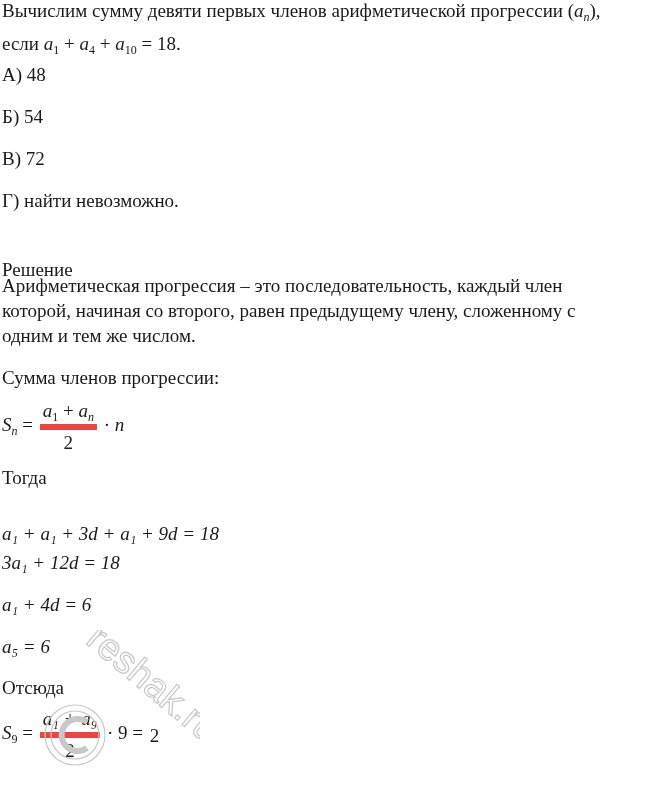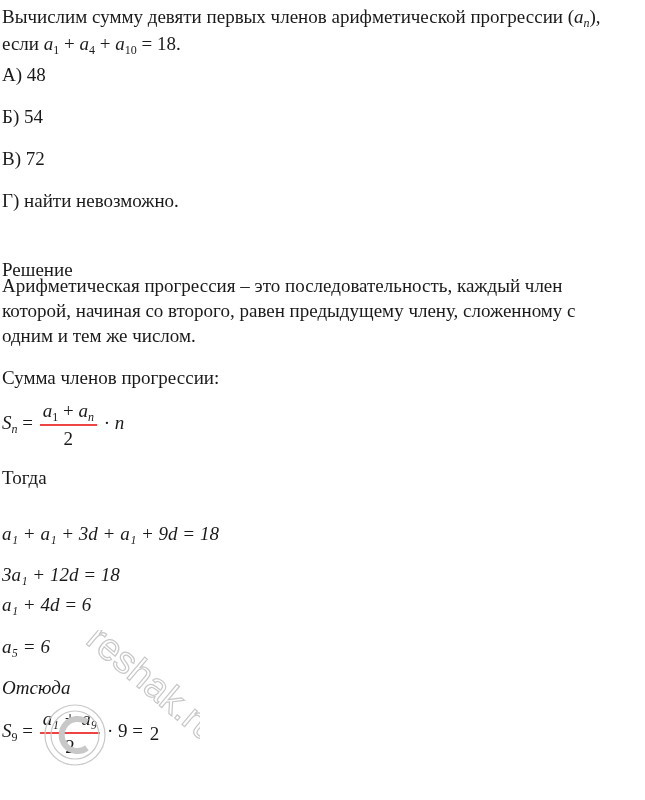--- a/index.html
+++ b/index.html
@@ -5,31 +5,31 @@
   html, body { margin: 0; padding: 0; background: #ffffff; }
   body {
     width: 645px; height: 800px; position: relative; overflow: hidden;
     font-family: "Liberation Serif", "DejaVu Serif", serif;
     color: #1a1a1a; font-size: 19px;
   }
   .line { position: absolute; left: 2px; white-space: nowrap; line-height: 22px; }
   .v { font-style: italic; }
   sub { font-size: 12px; vertical-align: -4px; line-height: 0; }
   .frac { display: inline-block; vertical-align: middle; text-align: center; margin: 0 2px; }
-  .frac .num { display: block; padding: 0 3px 2px 3px; border-bottom: 2px solid #ef4444; line-height: 22px; }
+  .frac .num { display: block; padding: 0 3px 2px 3px; border-bottom: 6px solid #ef4444; line-height: 22px; }
   .frac .den { display: block; padding-top: 2px; line-height: 22px; }
   .watermark {
     position: absolute; left: 30px; top: 630px; width: 170px; height: 160px;
     pointer-events: none;
   }
 </style>
 </head>
 <body>
 
-<div class="line" style="top:6px;">
+<div class="line" style="top:0;">
   <span>Вычислим сумму девяти первых членов арифметической прогрессии (</span><span class="v">a</span><sub class="v">n</sub><span>),</span>
 </div>
 <div class="line" style="top:33px;">
   <span>если </span><span class="v">a</span><sub>1</sub><span style="white-space:pre"> + </span><span class="v">a</span><sub>4</sub><span style="white-space:pre"> + </span><span class="v">a</span><sub>10</sub><span style="white-space:pre"> = 18.</span>
 </div>
 
 <div class="line" style="top:64px;">А) 48</div>
 <div class="line" style="top:106px;">Б) 54</div>
 <div class="line" style="top:148px;">В) 72</div>
 <div class="line" style="top:190px;">Г) найти невозможно.</div>
@@ -47,25 +47,25 @@
   <span> = </span>
   <span class="frac">
     <span class="num"><span class="v">a</span><sub>1</sub><span style="white-space:pre"> + </span><span class="v">a</span><sub class="v">n</sub></span>
     <span class="den">2</span>
   </span><span style="white-space:pre"> · </span><span class="v">n</span>
 </div>
 
 <div class="line" style="top:467px;">Тогда</div>
 
 <div class="line v" style="top:523px;">a₁ + a₁ + 3d + a₁ + 9d = 18</div>
-<div class="line v" style="top:552px;margin-top:12px;">3a₁ + 12d = 18</div>
+<div class="line v" style="top:552px;">3a₁ + 12d = 18</div>
 <div class="line v" style="top:594px;">a₁ + 4d = 6</div>
 <div class="line v" style="top:636px;">a₅ = 6</div>
 
-<div class="line" style="top:677px;font-style:italic;">Отсюда</div>
+<div class="line" style="top:677px;">Отсюда</div>
 
 <div class="line" style="top:708px;">
   <span class="v">S</span><sub>9</sub>
   <span> = </span>
   <span class="frac">
     <span class="num v">a₁ + a₉</span>
     <span class="den">2</span>
   </span><span style="white-space:pre"> · 9 = </span><span class="frac">
     <span class="den">2</span>
   </span>

